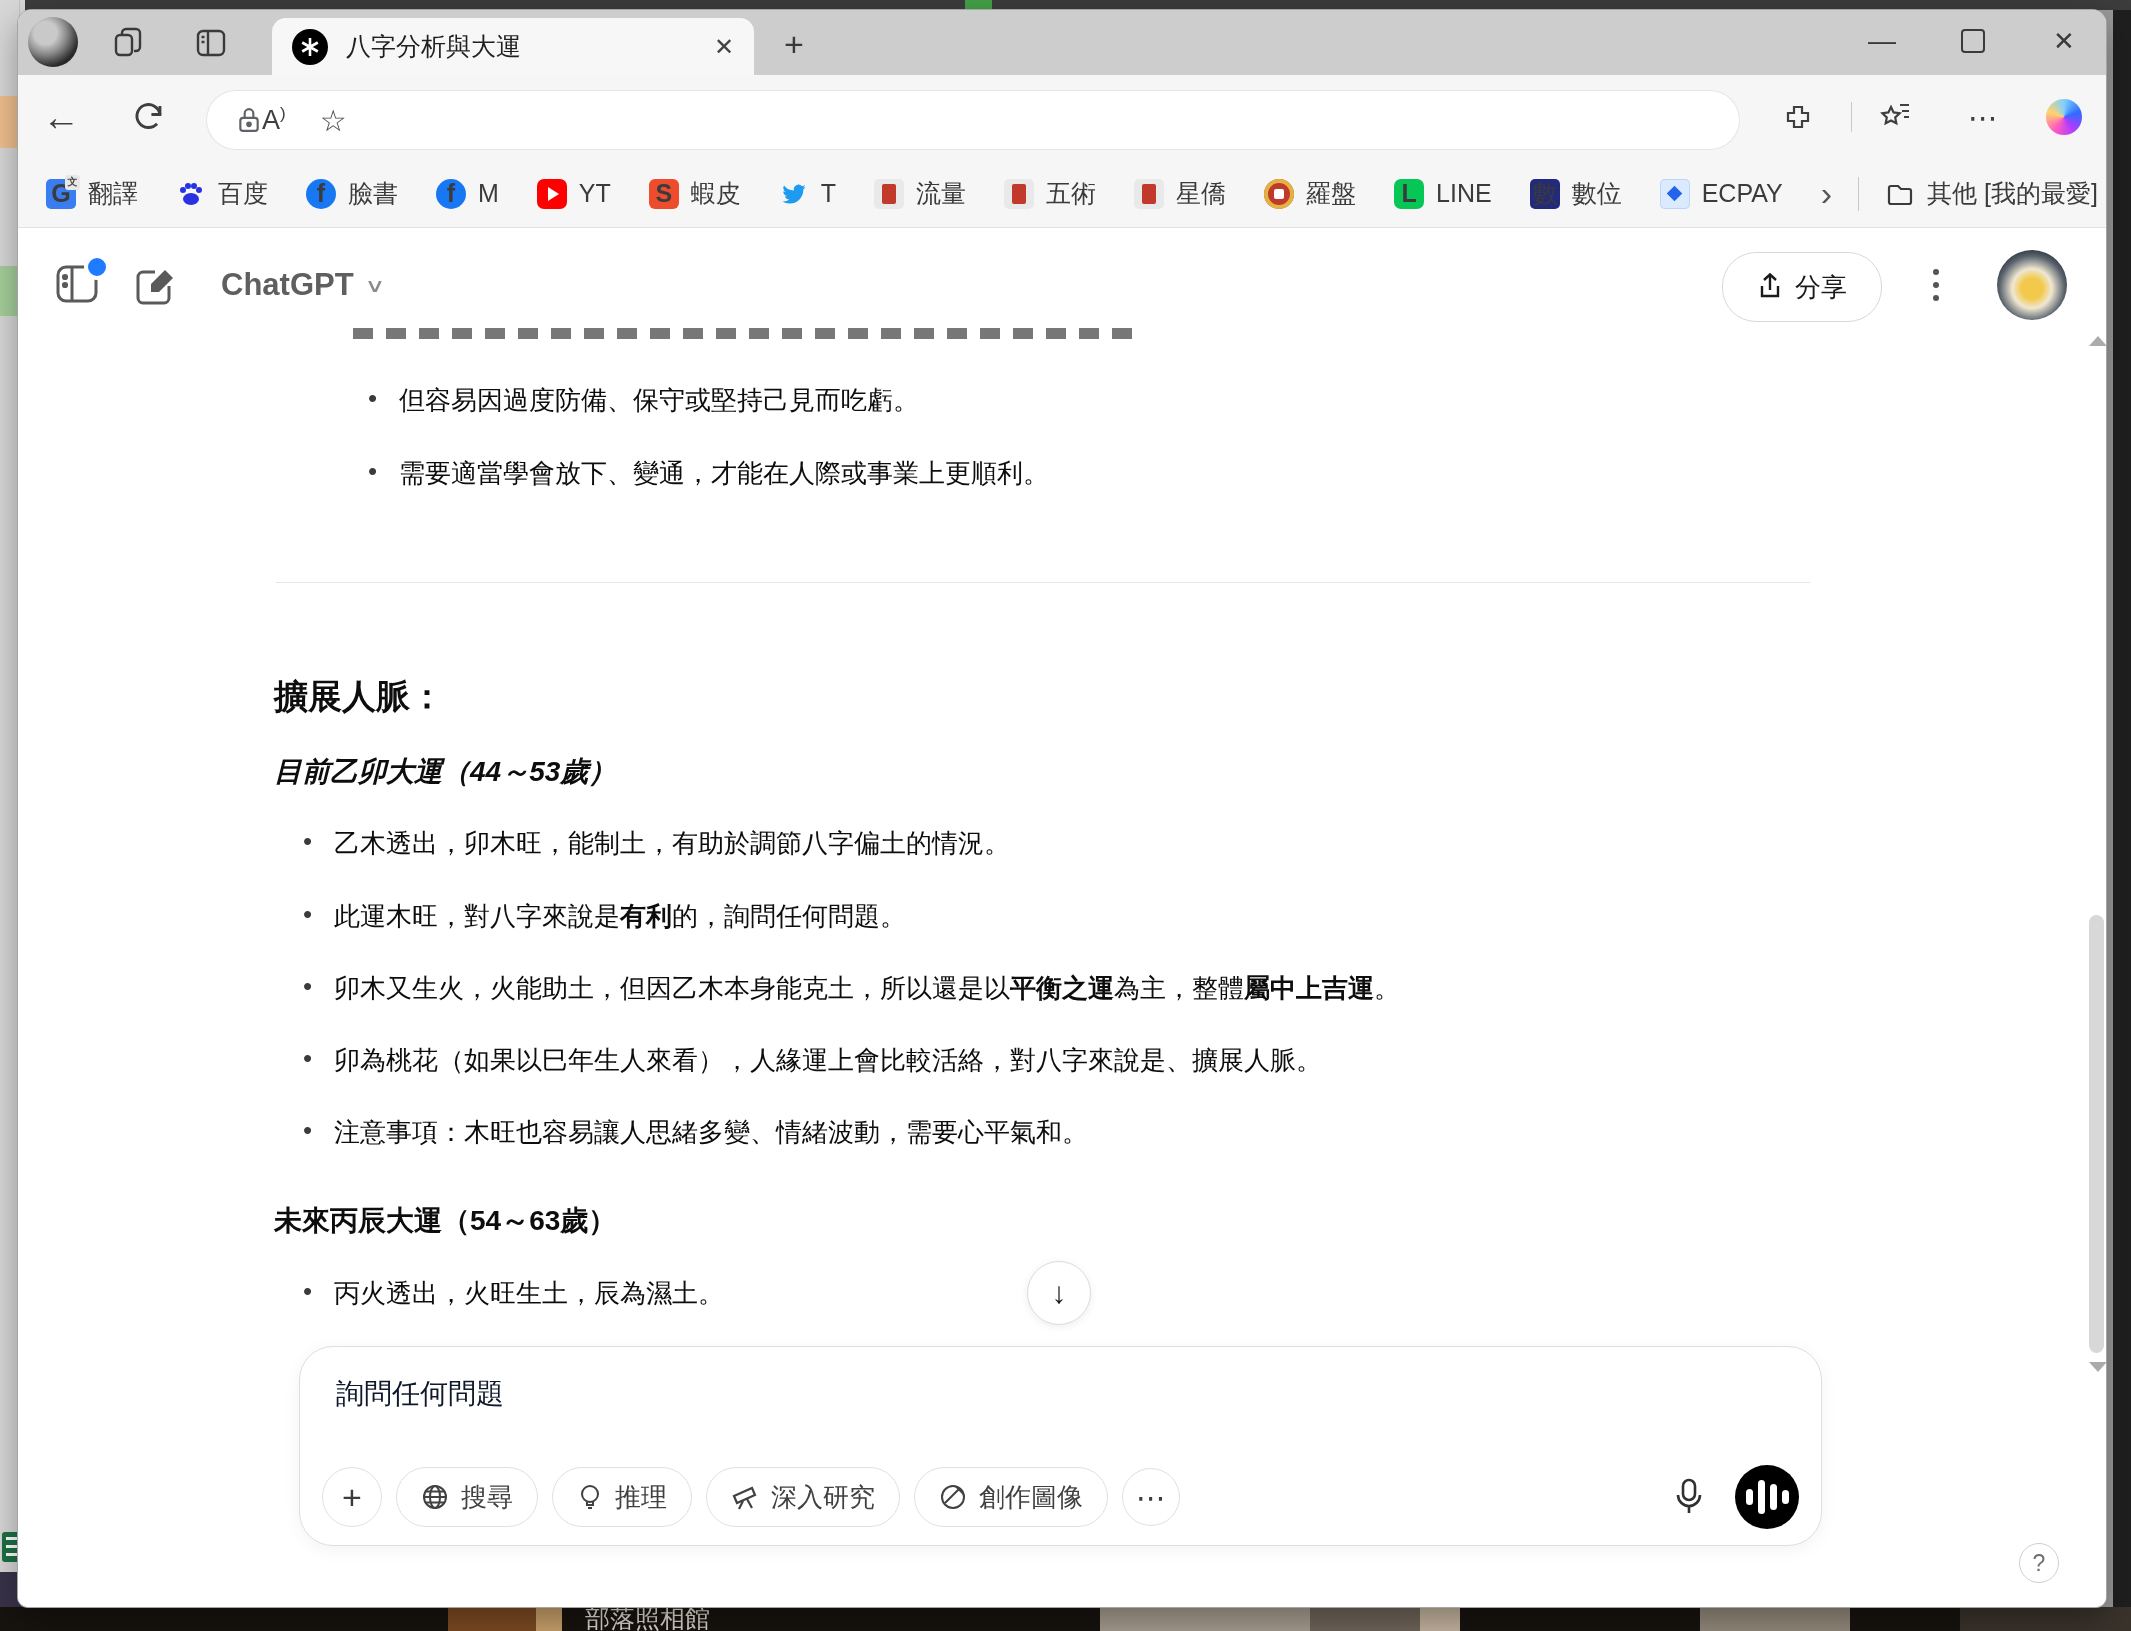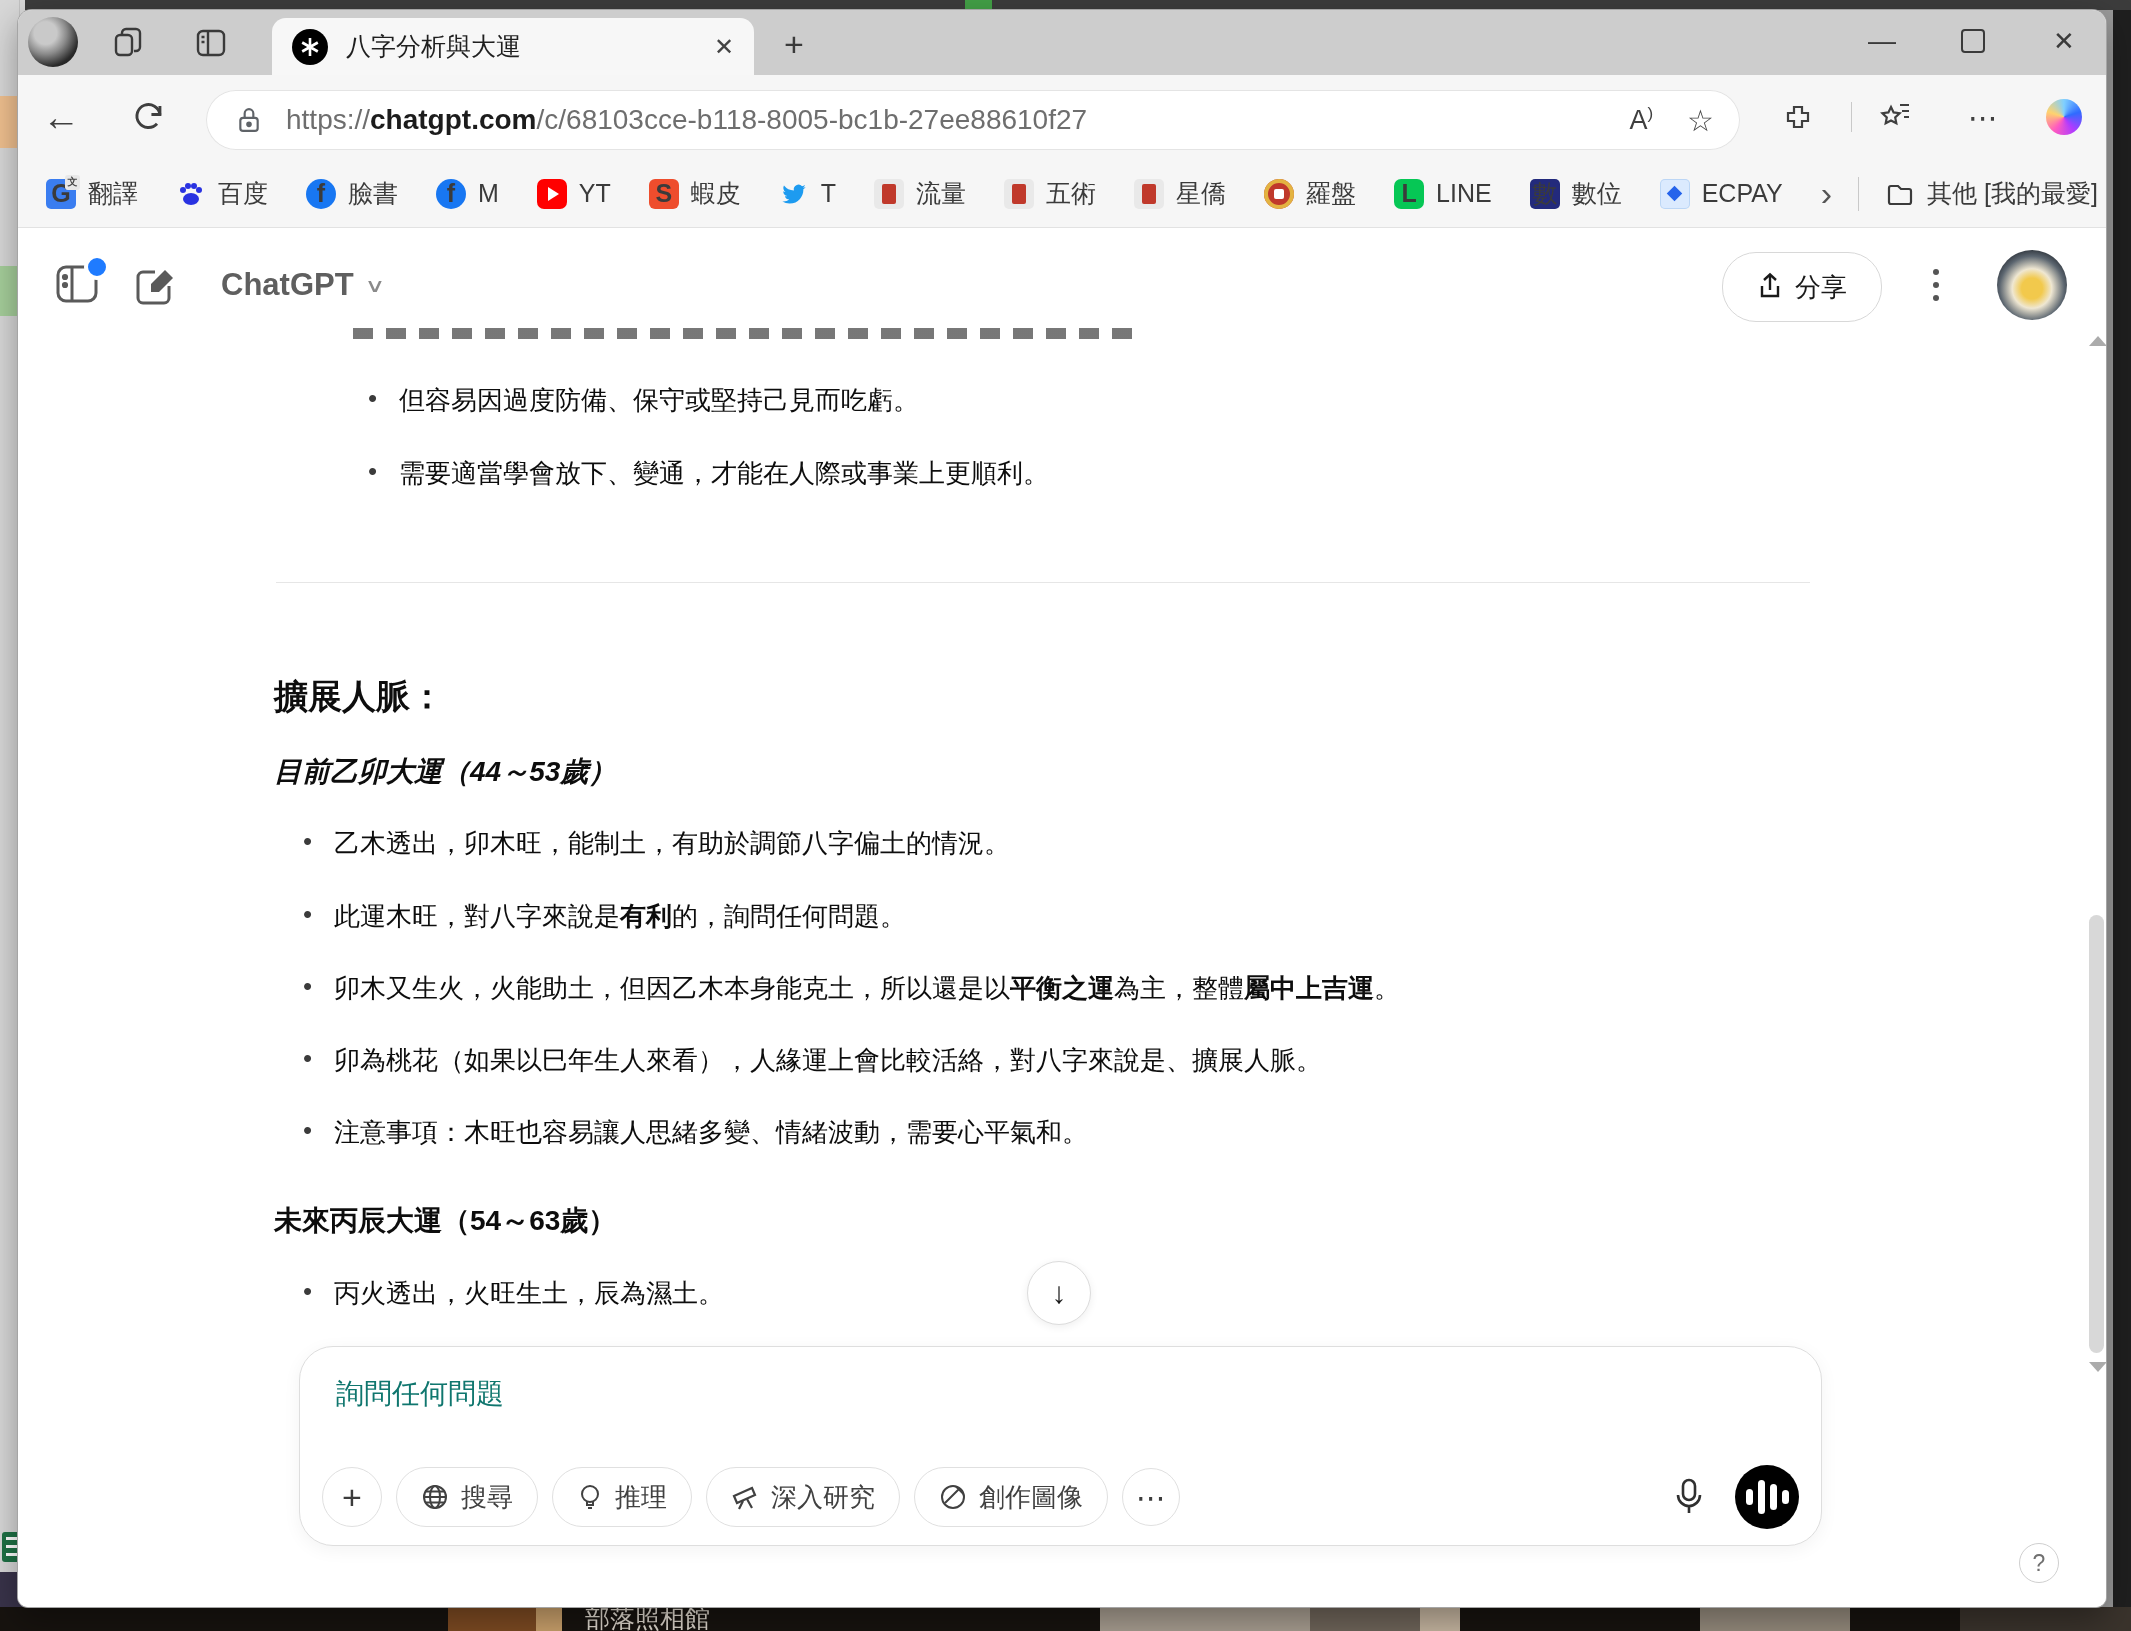--- a/index.html
+++ b/index.html
@@ -100,21 +100,21 @@
   .bullet .dot{flex:none;color:#3b3b3b;}
   .indent2{left:350px;}
   .indent1{left:285px;}
   .divider{left:258px;top:354px;width:1534px;height:1px;background:#e6e6e6;}
   .h3{left:256px;top:469px;transform:translateY(-50%);font-size:34px;font-weight:700;}
   .h4{left:256px;transform:translateY(-50%);font-size:28px;font-weight:700;white-space:nowrap;}
   .downbtn{left:1009px;top:1033px;width:62px;height:62px;border-radius:50%;background:#fff;border:1px solid #dcdcdc;
      box-shadow:0 2px 8px rgba(0,0,0,.07);display:flex;align-items:center;justify-content:center;font-size:30px;color:#1a1a1a;}
   .composer{left:281px;top:1118px;width:1523px;height:200px;background:#fff;border:1px solid #dedede;border-radius:34px;
      box-shadow:0 4px 18px rgba(0,0,0,.05);box-sizing:border-box;}
-  .ph{position:absolute;left:36px;top:28px;font-size:28px;color:#0f766e;}
+  .ph{position:absolute;left:36px;top:28px;font-size:28px;color:#0f172a;}
   .crow{position:absolute;left:22px;right:22px;bottom:16px;height:64px;display:flex;align-items:center;}
   .cbtn{width:60px;height:60px;border-radius:50%;border:1.5px solid #e0e0e0;display:flex;align-items:center;justify-content:center;
      font-size:34px;color:#3c3c3c;box-sizing:border-box;flex:none;}
   .pill{height:60px;border-radius:30px;border:1.5px solid #e0e0e0;padding:0 24px;margin-left:14px;display:flex;align-items:center;gap:12px;
      font-size:26px;color:#414141;box-sizing:border-box;flex:none;white-space:nowrap;}
   .more-c{width:58px;height:58px;font-size:30px;margin-left:14px;}
   .mic{margin-left:auto;width:44px;height:52px;display:flex;align-items:center;justify-content:center;}
   .voice{width:64px;height:64px;border-radius:50%;background:#000;margin-left:24px;display:flex;align-items:center;justify-content:center;gap:5px;}
   .voice i{width:7px;border-radius:4px;background:#fff;}
   .footer{left:0;top:1336px;width:2088px;text-align:center;font-size:24px;color:#5d5d5d;}
@@ -198,21 +198,20 @@
         <path d="M23 5v7h-7"></path>
           <path d="M23 12a9.5 9.5 0 1 0-2.4 7.6"></path>
       </svg>
     </div>
     <div class="addr">
       <svg width="26" height="30" viewBox="0 0 24 26" fill="none" stroke="#5f6368" stroke-width="2">
         <rect x="4" y="11" width="16" height="12" rx="2.5"></rect>
           <path d="M8 11V7a4 4 0 0 1 8 0v4"></path>
           <circle cx="12" cy="17" r="1.6" fill="#5f6368"></circle>
       </svg>
-      <span class="url"><span>https://</span><b>chatgpt.com</b><span>/c/68103cce-b118-8005-bc1b-27ee88610f27</span></span>
       <span class="addr-right">
         <span class="read-aloud"><span>A</span><sup>)</sup></span>
         <span class="star">☆</span>
       </span>
     </div>
     <div class="tb-ic" style="left:1760px;">
       <svg width="30" height="30" viewBox="0 0 30 30" fill="none" stroke="#3f3f3f" stroke-width="2.2">
         <path d="M11 5h8v6h6v8h-6v6h-8v-6H5v-8h6z"></path>
       </svg>
     </div>

